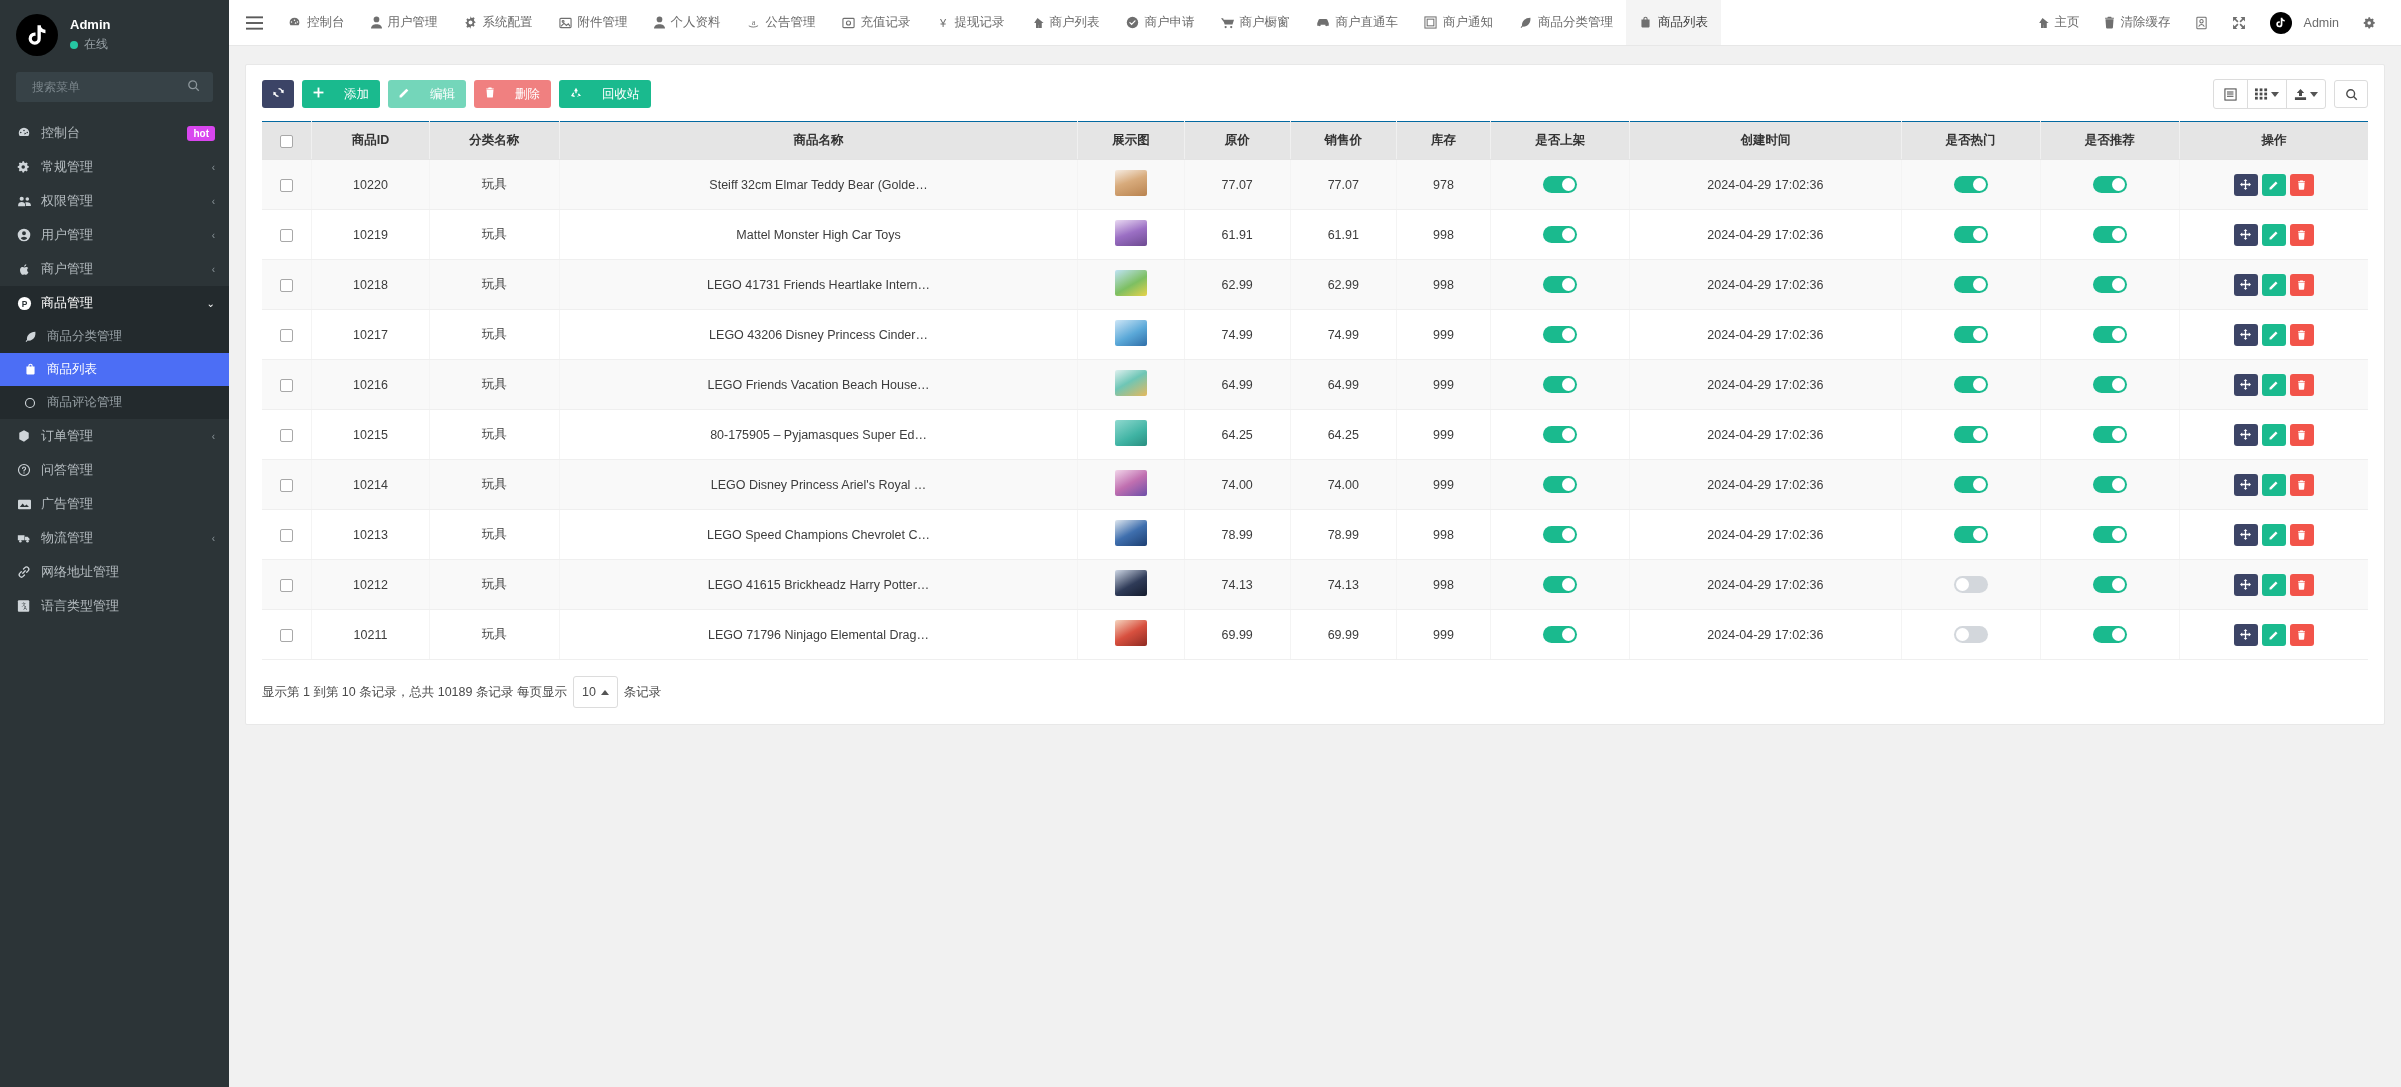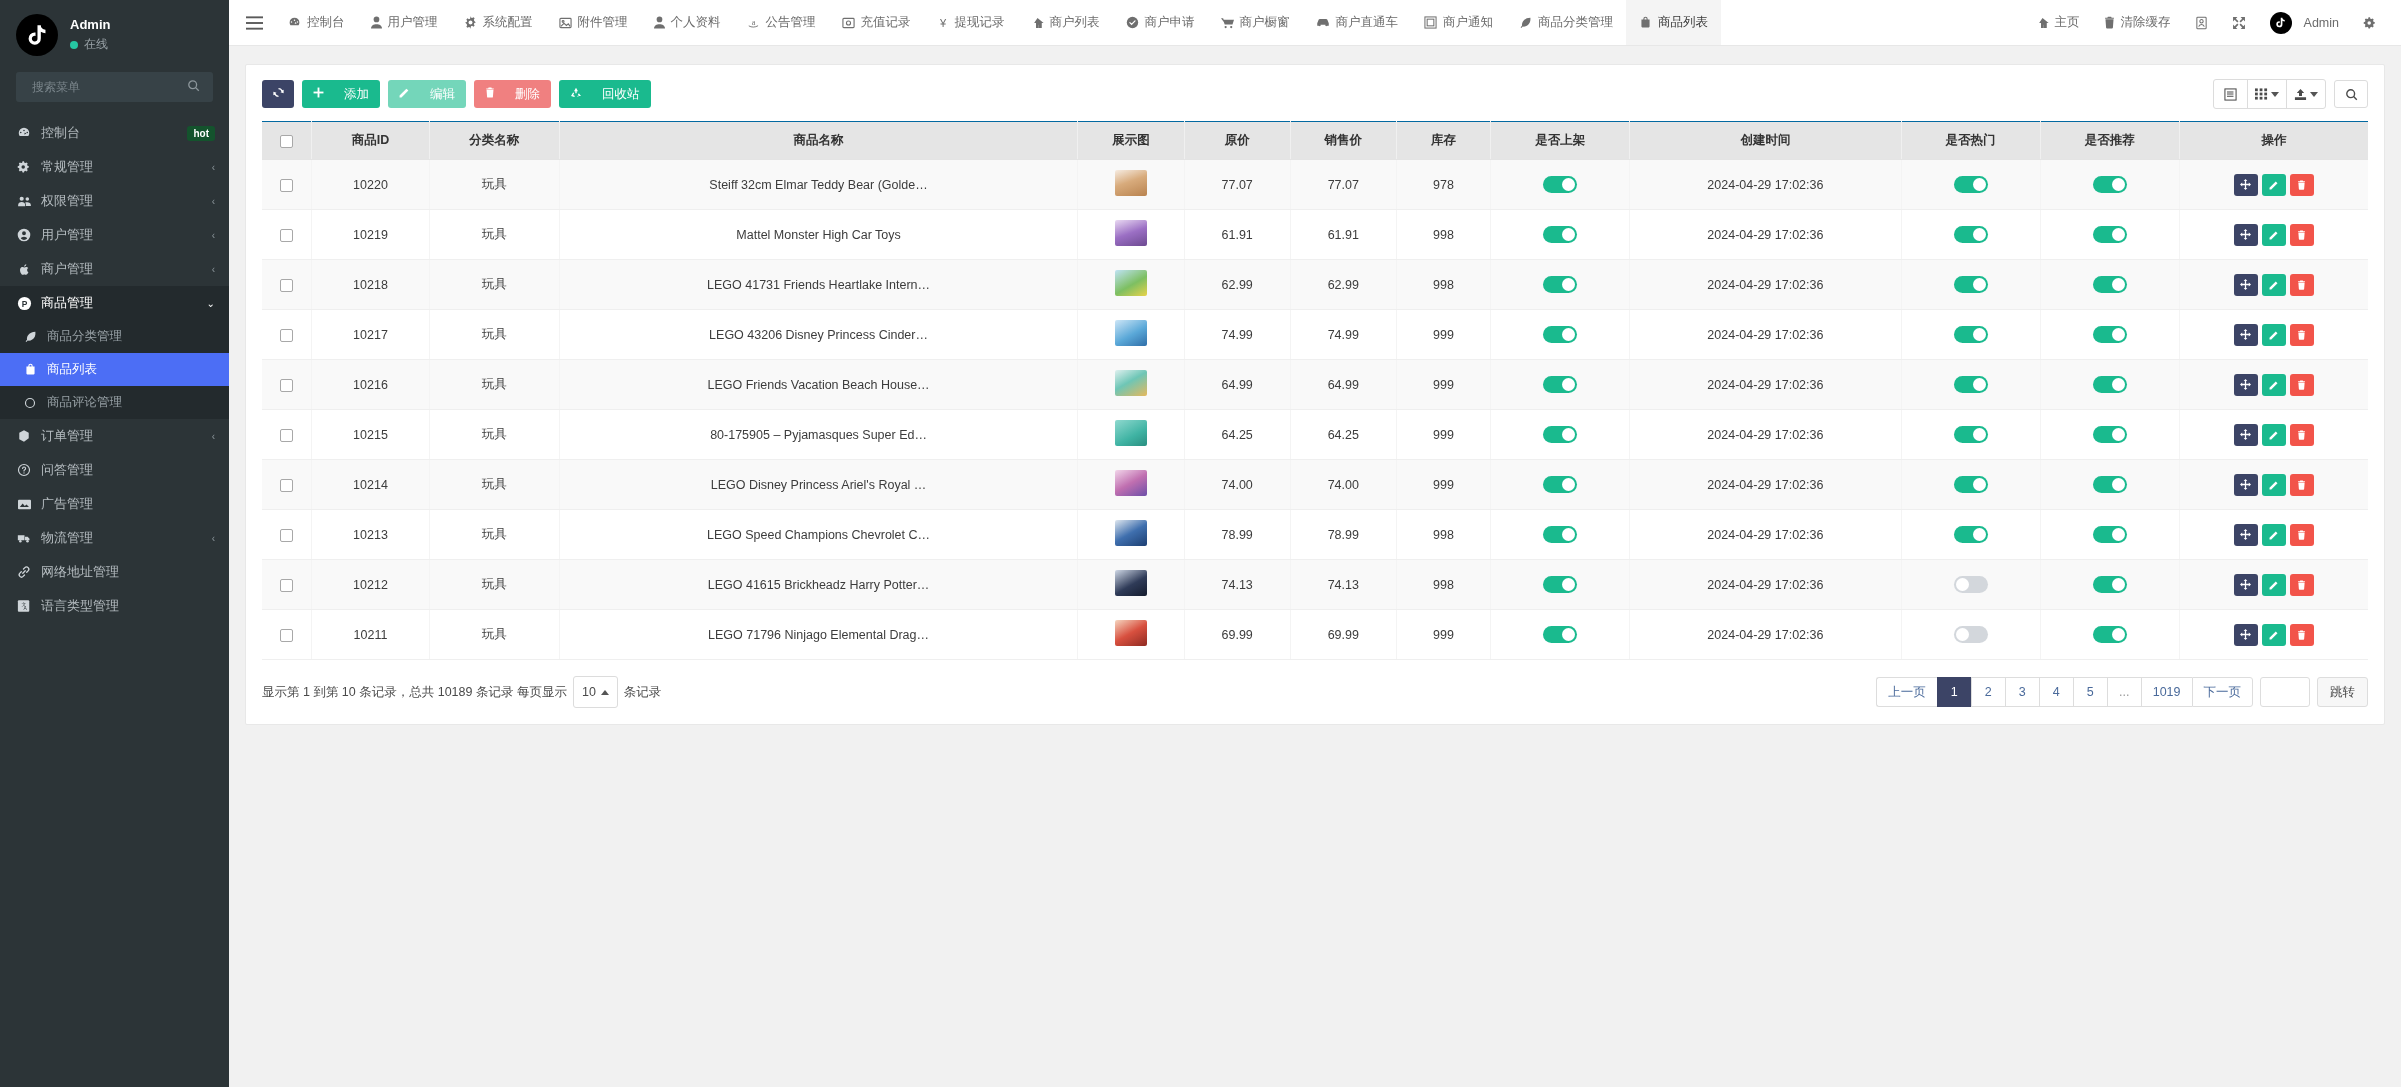--- a/index.html
+++ b/index.html
@@ -54,21 +54,21 @@
   .sb-item .lbl { flex: 1; white-space: nowrap; }
   .sb-item .car { font-size: 10px; color: #8d979c; }
   .sb-item.group-open { background: #232a2d; color: #fff; }
   .sb-item.group-open .mi, .sb-item.group-open .car { color: #fff; }
   .sb-item.active { background: #4c6ef5; color: #fff; }
   .sb-item.active .mi { color: #fff; }
   .sb-sub { background: #232a2d; }
   .sb-sub .sb-item { padding-left: 22px; font-size: 12.5px; color: #97a0a5; height: 33px; }
   .sb-sub .sb-item.active { background: #4c6ef5; color: #fff; }
   .badge-hot {
-    background: #14532d; color: #fff; font-size: 10px; font-weight: bold;
+    background: #d946ef; color: #fff; font-size: 10px; font-weight: bold;
     padding: 1px 6px; border-radius: 3px; line-height: 13px;
   }
 
   
   .main { flex: 1; display: flex; flex-direction: column; min-width: 0; background: #f1f1f1; }
   .topbar {
     height: 46px; background: #fff; display: flex; align-items: center;
     border-bottom: 1px solid #e7e7e7; padding-left: 4px; white-space: nowrap;
   }
   .hamb {
@@ -999,31 +999,18 @@
         <div class="footer">
           <div class="fl">
             <span>显示第 1 到第 10 条记录，总共 10189 条记录 每页显示</span>
             <span class="pagesize">
               <span>10</span>
               <span class="caret-up"></span>
             </span>
             <span>条记录</span>
           </div>
 
-          <div class="pager" id="pager">
-              <div class="pg">上一页</div>
-              <div class="pg active">1</div>
-              <div class="pg">2</div>
-              <div class="pg">3</div>
-              <div class="pg">4</div>
-              <div class="pg">5</div>
-              <div class="pg dots">...</div>
-              <div class="pg">1019</div>
-              <div class="pg last-of-bar">下一页</div>
-              <input class="jump-input" value="" style="">
-              <button class="jump-btn">跳转</button>
-            </div>
         </div>
 
       </div>
     </div>
   </div>
 </div>
 
 </body></html>

